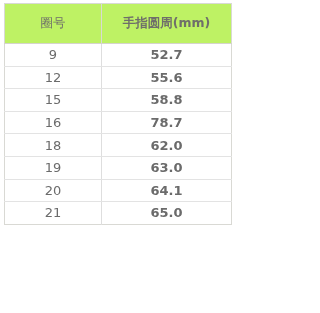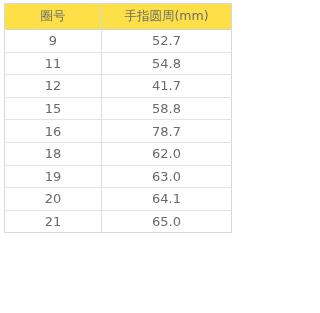--- a/index.html
+++ b/index.html
@@ -28,49 +28,49 @@
     border-collapse: collapse;
     table-layout: fixed;
     border: 1px solid #d9d9d4;
     background: #ffffff;
   }
 
   table.size-table col.col-ring { width: 97px; }
   table.size-table col.col-circ { width: 130px; }
 
   table.size-table th {
-    background: #fde047;
+    background: #bef264;
     color: #6f6f6a;
     font-weight: normal;
     font-size: 12.5px;
     line-height: 1;
     height: 23px;
     text-align: center;
     vertical-align: middle;
     border-right: 1px solid #d9d9d4;
     border-bottom: 1px solid #d5d4cc;
-    padding: 1px;
+    padding: 8px;
     white-space: nowrap;
   }
-  table.size-table th:last-child { border-right: none; }
+  table.size-table th:last-child { border-right: none; font-weight: bold; }
 
   table.size-table td {
     color: #6b6b6b;
     font-size: 13px;
     line-height: 1;
     height: 21.6px;
     text-align: center;
     vertical-align: middle;
     border-right: 1px solid #dedede;
     border-bottom: 1px solid #e3e3e3;
     padding: 0;
     background: #ffffff;
     white-space: nowrap;
   }
-  table.size-table td:last-child { border-right: none; }
+  table.size-table td:last-child { border-right: none; font-weight: bold; }
   table.size-table tr:last-child td { border-bottom: none; }
 </style>
 </head>
 <body>
 
 <div class="table-wrap">
   <table class="size-table">
     <colgroup>
       <col class="col-ring">
       <col class="col-circ">
@@ -80,26 +80,22 @@
         <th>圈号</th>
         <th>手指圆周(mm)</th>
       </tr>
     </thead>
     <tbody id="table-body">
         <tr>
           <td>9</td>
           <td>52.7</td>
         </tr>
         <tr>
-          <td>11</td>
-          <td>54.8</td>
-        </tr>
-        <tr>
           <td>12</td>
-          <td>41.7</td>
+          <td>55.6</td>
         </tr>
         <tr>
           <td>15</td>
           <td>58.8</td>
         </tr>
         <tr>
           <td>16</td>
           <td>78.7</td>
         </tr>
         <tr>

